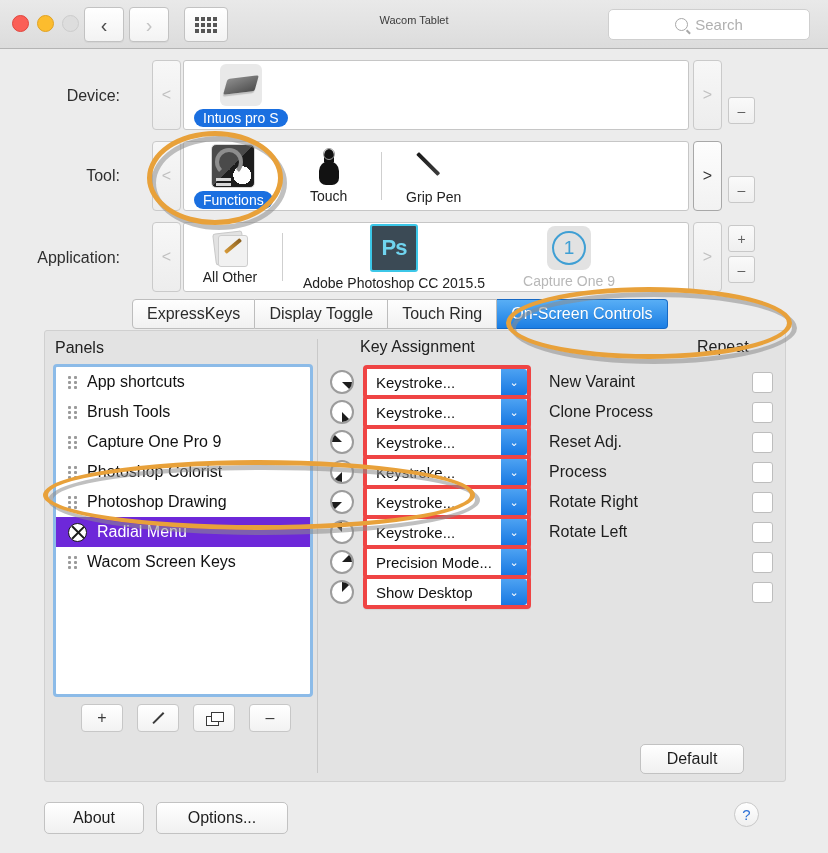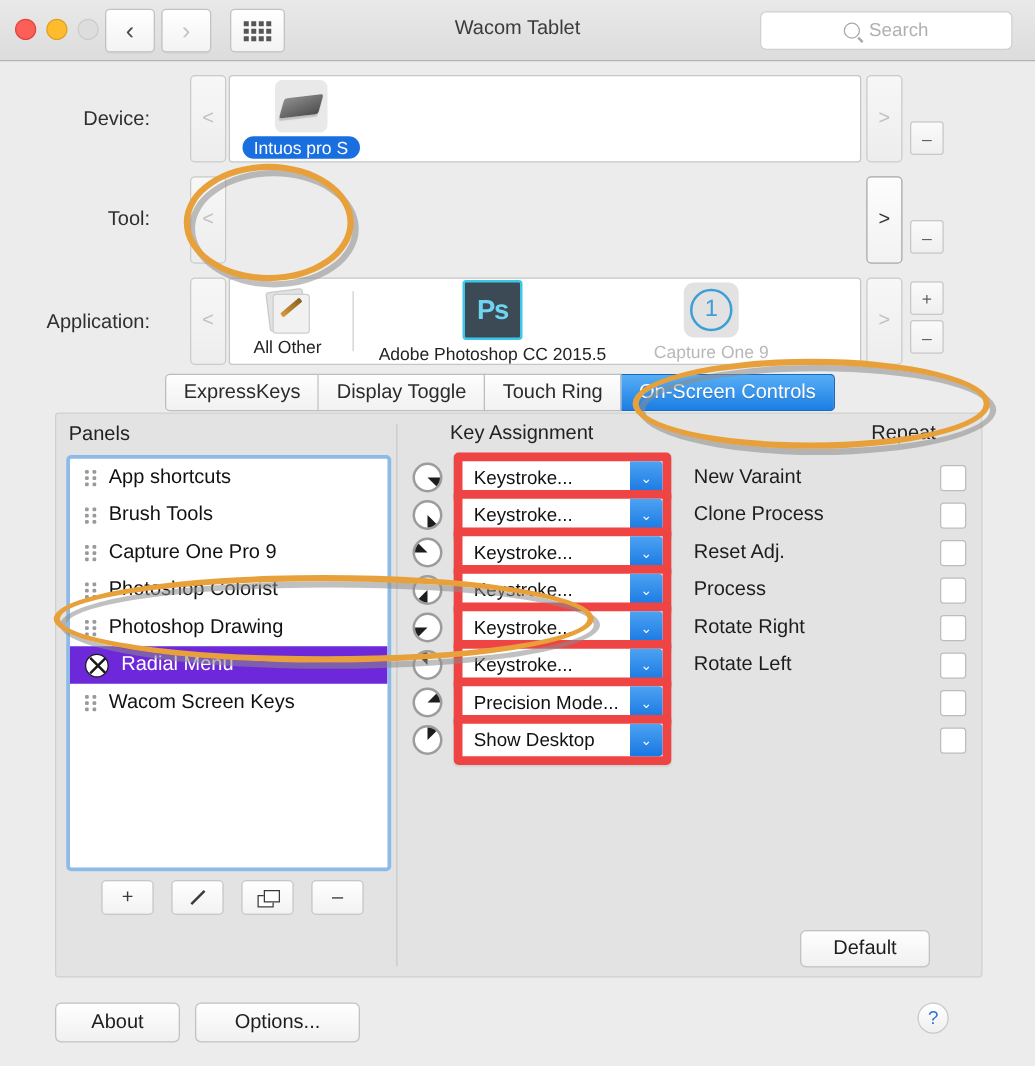--- a/index.html
+++ b/index.html
@@ -41,21 +41,21 @@
     width:42px;height:33px;border:1px solid #c2c2c2;border-radius:4px;
     background:linear-gradient(#ffffff,#f3f3f3);
     display:flex;align-items:center;justify-content:center;
     margin-left:10px;
   }
   .gridicon{display:grid;grid-template-columns:repeat(4,4px);grid-gap:2px;}
   .gridicon i{width:4px;height:4px;background:#565656;display:block;}
 
   .wintitle{
     position:absolute;left:0;top:14px;width:828px;text-align:center;
-    font-size:16px;color:#3b3b3b;
+    font-size:11px;color:#3b3b3b;
   }
   .searchbox{
     position:absolute;right:18px;top:9px;width:200px;height:29px;
     background:#ffffff;border:1px solid #cfcfcf;border-radius:5px;
     display:flex;align-items:center;justify-content:center;gap:7px;
   }
   .searchbox .mag{
     width:11px;height:11px;border:1.6px solid #a8a8a8;border-radius:50%;
     position:relative;
   }
@@ -255,21 +255,21 @@
   .dial{
     width:20px;height:20px;border-radius:50%;border:2px solid #9c9c9c;background:#fff;
     position:relative;overflow:hidden;flex:0 0 auto;
   }
   .dial .wedge{
     position:absolute;left:50%;top:50%;width:50%;height:50%;
     background:#1d1d1d;transform-origin:0 0;
   }
   .popup{
     margin-left:9px;width:160px;height:26px;
-    border:7px solid #ef4444;border-radius:4px;background:#ffffff;
+    border:4px solid #ef4444;border-radius:4px;background:#ffffff;
     display:flex;align-items:center;position:relative;
     box-shadow:0 1px 1px rgba(0,0,0,.07);
   }
   .popup .txt{font-size:15px;color:#111;padding-left:9px;white-space:nowrap;}
   .popup .arrow{
     position:absolute;right:0;top:0;width:26px;height:100%;
     background:linear-gradient(#4da2f2,#1878e2);
     border-radius:0 3px 3px 0;
     display:flex;align-items:center;justify-content:center;
     color:#fff;font-size:11px;
@@ -360,20 +360,41 @@
         </span>
         <span class="lbl">Intuos pro S</span>
       </div>
     </div>
   </div>
   <div class="arrowbtn" style="left:693px;top:60px;height:68px;">&gt;</div>
   <div class="sidebtn" style="left:728px;top:97px;">–</div>
 
   <div class="rowlabel" style="top:167px;">Tool:</div>
   <div class="arrowbtn" style="left:152px;top:141px;height:68px;">&lt;</div>
+  <div class="strip" style="left:183px;top:141px;width:504px;height:68px;">
+    <div class="items">
+      <div class="itm sel">
+        <span class="funcicon"></span>
+        <span class="lbl">Functions</span>
+      </div>
+      <div class="itm">
+        <span class="touchicon">
+          <span class="pad"></span>
+            <span class="tip"></span>
+            <span class="ring"></span>
+        </span>
+        <span class="lbl">Touch</span>
+      </div>
+      <span class="divider"></span>
+      <div class="itm">
+        <span class="penicon"></span>
+        <span class="lbl">Grip Pen</span>
+      </div>
+    </div>
+  </div>
   <div class="arrowbtn active" style="left:693px;top:141px;height:68px;">&gt;</div>
   <div class="sidebtn" style="left:728px;top:176px;">–</div>
 
   <div class="rowlabel" style="top:249px;">Application:</div>
   <div class="arrowbtn" style="left:152px;top:222px;height:68px;">&lt;</div>
   <div class="strip" style="left:183px;top:222px;width:504px;height:68px;">
     <div class="items">
       <div class="itm">
         <span class="allothericon">
           <span class="sheet"></span>

